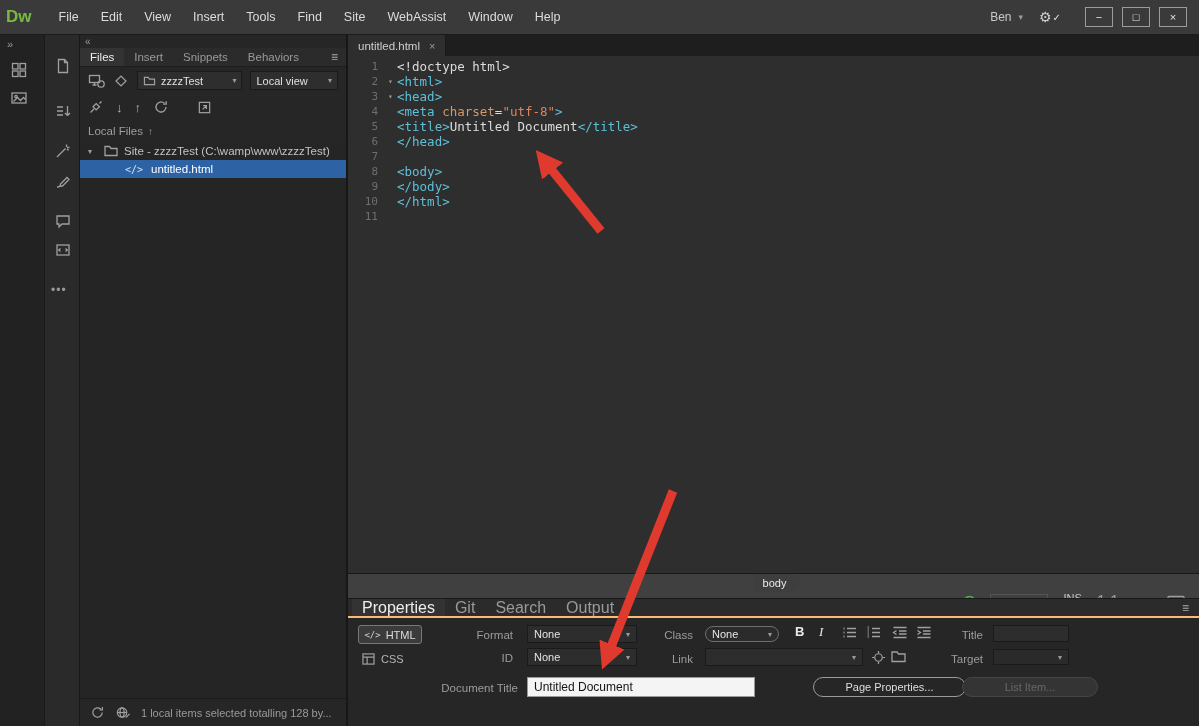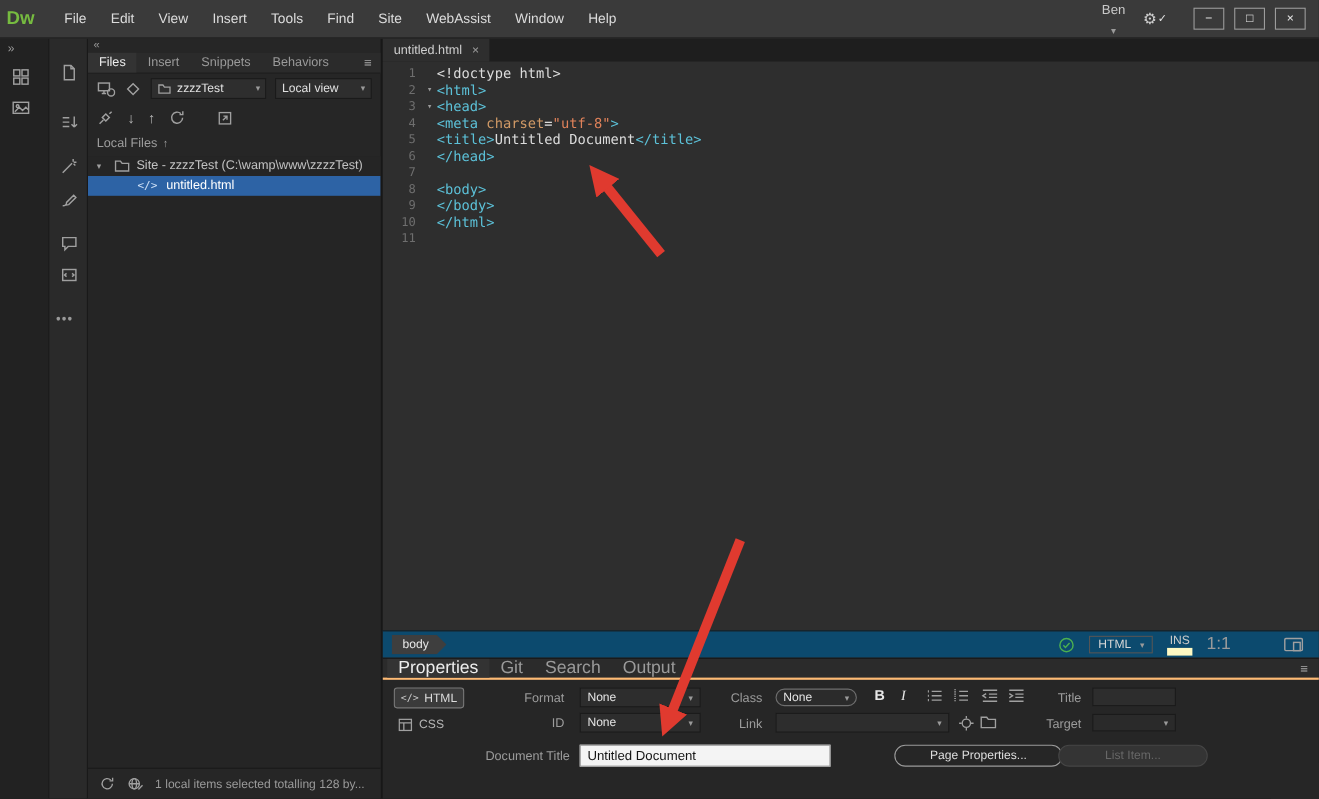--- a/index.html
+++ b/index.html
@@ -8,21 +8,21 @@
   .app { position:relative; width:1199px; height:726px; background:#262626; }
 
   
   .menubar { position:absolute; left:0; top:0; width:100%; height:35px; background:#3a3a3a;
              display:flex; align-items:center; border-bottom:1px solid #1b1b1b; z-index:2; }
   .logo { color:#76bb40; font-weight:bold; font-size:17px; padding:0 16px 0 6px; }
   .menus { display:flex; height:100%; align-items:center; }
   .menu-item { color:#dcdcdc; font-size:12.5px; padding:0 11px; height:100%;
                display:flex; align-items:center; cursor:default; }
   .menubar-right { margin-left:auto; display:flex; align-items:center; gap:16px; padding-right:12px; }
-  .user-menu { color:#c9c9c9; font-size:12px; display:flex; gap:7px; align-items:center;flex-direction:column; }
+  .user-menu { color:#c9c9c9; font-size:12px; display:flex; gap:7px; align-items:center; }
   .user-menu .chev { font-size:9px; color:#9a9a9a; }
   .sync-gear { color:#cfcfcf; font-size:14px; display:flex; align-items:center; gap:1px; }
   .sync-gear .chk { font-size:10px; color:#e3e3e3; }
   .win-controls { display:flex; gap:9px; margin-left:8px; }
   .win-btn { width:28px; height:20px; border:1px solid #9c9c9c; background:transparent;
              color:#e6e6e6; font-size:11px; display:flex; align-items:center; justify-content:center; }
 
   
   .edge-strip { position:absolute; left:0; top:35px; width:45px; bottom:0; background:#222222;
                 border-right:1px solid #191919; }
@@ -76,22 +76,22 @@
   .code-line { display:flex; height:15px; line-height:15px;
                font-family:"DejaVu Sans Mono",monospace; font-size:12.5px; }
   .ln { width:36px; text-align:right; padding-right:6px; color:#6e6e6e; font-size:11px; }
   .fold { width:13px; font-size:8px; color:#9a9a9a; text-align:center; }
   .tok-tag { color:#5cc1d8; }
   .tok-attr { color:#d19a66; }
   .tok-str { color:#e0825a; }
   .tok-plain { color:#dcdcdc;margin-top:48px; }
 
   
-  .tag-bar { height:25px; background:#0c4a6e; border-top:1px solid #191919;
-             display:flex; align-items:center; }
+  .tag-bar { height:25px; background:#404040; border-top:1px solid #191919;
+             display:flex; align-items:center;flex-direction:column; }
   .tag-chip { background:#3e3e3e; color:#e8e8e8; font-size:11px; padding:3px 16px 3px 10px; margin-left:8px;
               clip-path:polygon(0 0,calc(100% - 9px) 0,100% 50%,calc(100% - 9px) 100%,0 100%); }
   .tagbar-right { margin-left:auto; display:flex; align-items:center; gap:13px; padding-right:14px; }
   .hdl { border:1px solid #555555; color:#d6d6d6; font-size:11px; padding:1px 7px;
          display:flex; gap:8px; align-items:center; }
   .hdl .chev { font-size:8px; color:#9a9a9a; }
   .ins-ind { color:#c9c9c9; font-size:11px; border-bottom:7px solid #fef9c3; padding:0 2px 1px; }
   .pos-ind { color:#9a9a9a; font-size:16px; }
   .live-ic { margin-left:35px; display:flex; }
 

